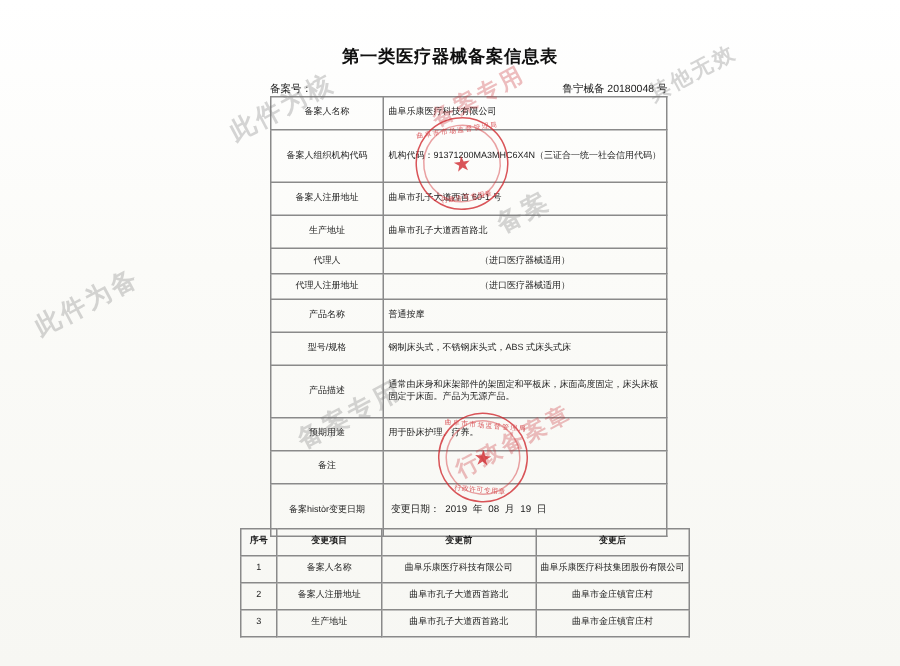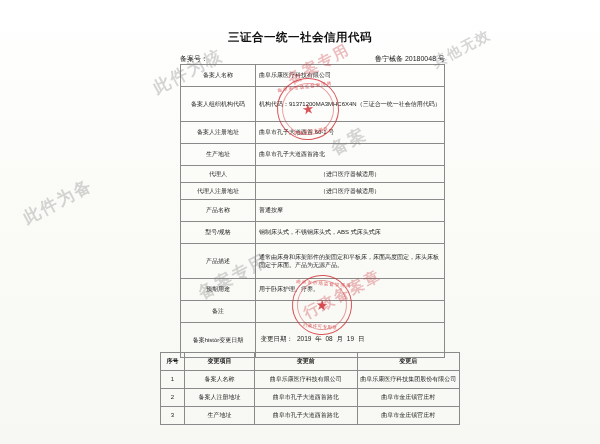--- a/index.html
+++ b/index.html
@@ -196,21 +196,21 @@
     pointer-events: none;
   }
   .wm-r1 { top: 55px; left: 285px; }
   .wm-r2 { top: 285px; left: 300px; }
 </style>
 </head>
 <body>
 
 <div class="page">
 
-  <div class="doc-title">三证合一统一社会信用代码</div>
+  <div class="doc-title">第一类医疗器械备案信息表</div>
 
   <div class="meta-row">
     <span>备案号：</span>
     <span>鲁宁械备 20180048 号</span>
   </div>
 
   <table class="main">
     <tbody>
       <tr>
         <td class="lbl h-tall">备案人名称</td>

